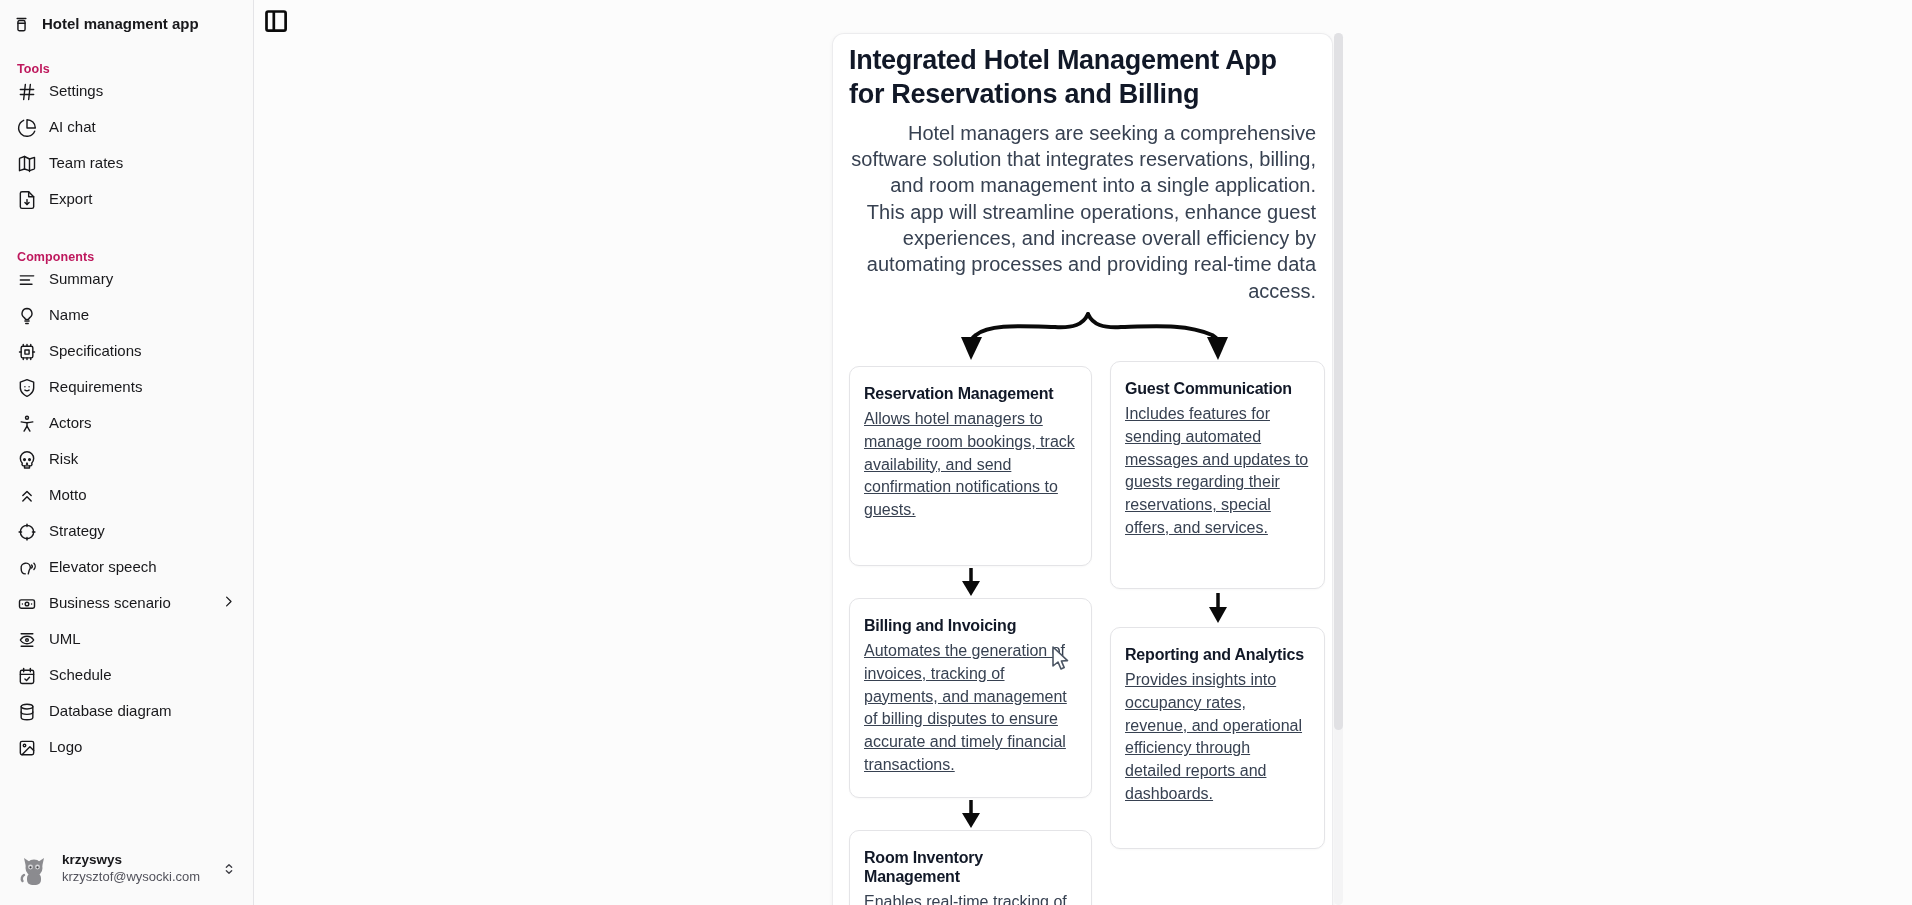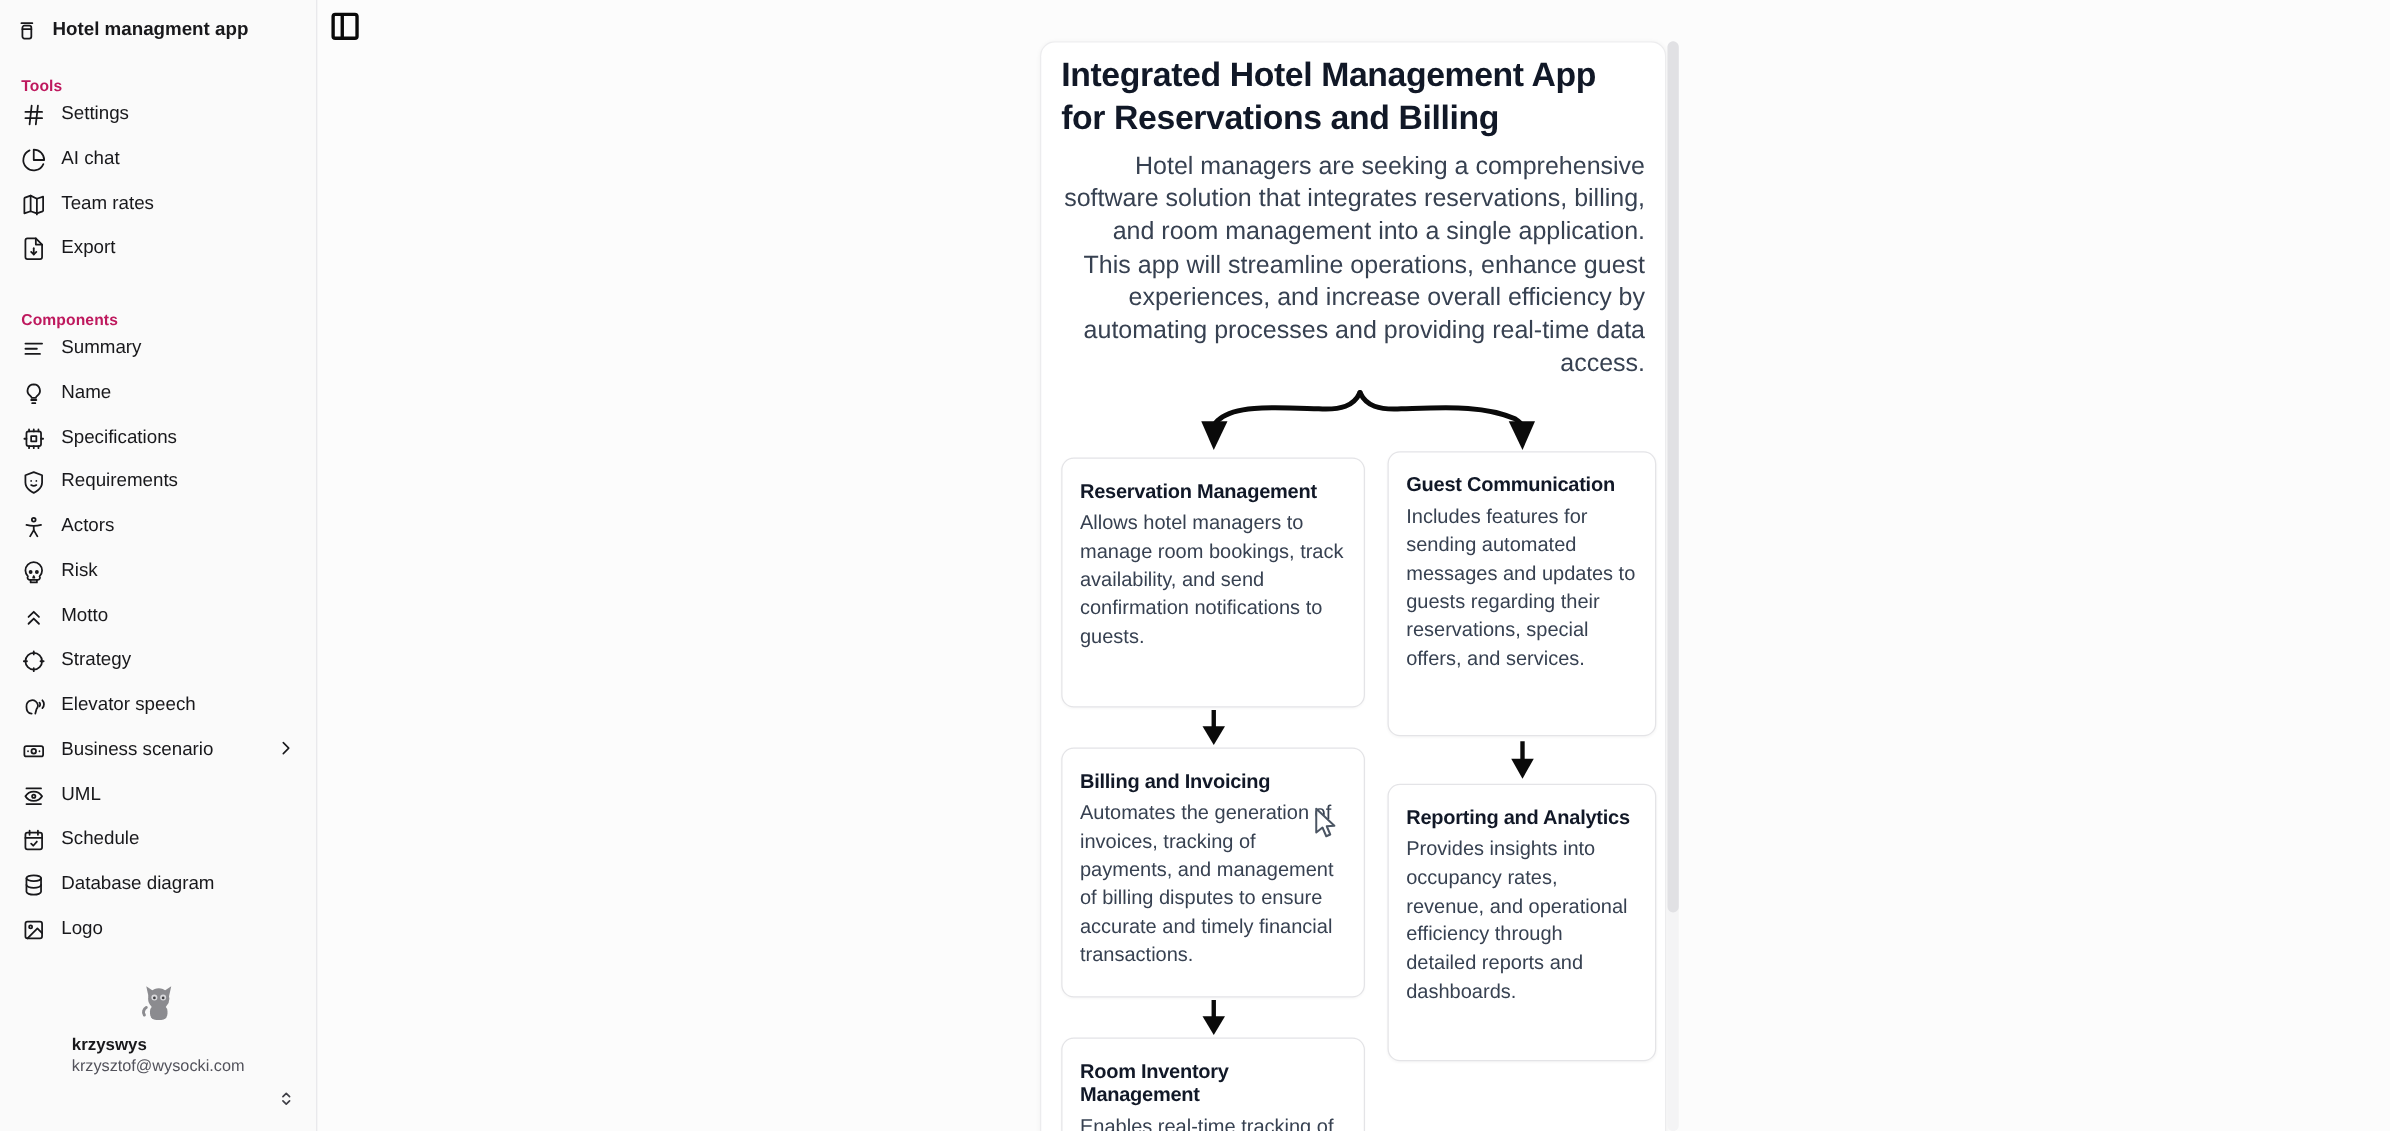--- a/index.html
+++ b/index.html
@@ -27,21 +27,20 @@
   }
   .sb-item {
     display:flex; gap:12px; height:36px;
     padding:0 17px; font-size:15px; color:#18181b; cursor:pointer;
   }
   .sb-item svg { width:20px; height:20px; stroke:#18181b; fill:none; stroke-width:1.7; stroke-linecap:round; stroke-linejoin:round; flex:none; }
   .sb-item .chev { margin-left:auto; width:15px; height:15px; stroke-width:2; }
   .sb-footer {
     margin-top:auto; display:flex; align-items:center; gap:10px;
     padding:12px 16px 18px;
-    flex-direction:column;
   }
   .avatar { width:36px; height:36px; flex:none; }
   .sb-user-name { font-size:13.5px; font-weight:700; color:#18181b; line-height:1.25; }
   .sb-user-email { font-size:13px; color:#52525b; line-height:1.25; }
   .sb-user-chev { margin-left:auto; width:16px; height:16px; stroke:#3f3f46; fill:none; stroke-width:2; stroke-linecap:round; stroke-linejoin:round; }
 
   
   .main { flex:1; position:relative; background:#fcfcfc; }
   .toggle-btn {
     position:absolute; left:4px; top:3px; width:34px; height:34px;
@@ -66,21 +65,21 @@
   .brace-wrap svg { position:absolute; left:0; top:0; }
 
   .flow { display:flex; gap:18px; }
   .flow-col-left  { width:243px; flex:none; }
   .flow-col-right { width:215px; flex:none; margin-top:-5px; }
   .node {
     background:#fff; border:1px solid #e4e4e7; border-radius:10px;
     padding:13px 14px; box-shadow:0 1px 2px rgba(0,0,0,.03);
   }
   .node h3 { margin:5px 0 4px; font-size:16px; line-height:1.18; font-weight:700; color:#111827; letter-spacing:-.2px; }
-  .node p  { margin:0; font-size:16px; line-height:1.42; color:#374151; }
+  .node p  { margin:0; font-size:16px; line-height:1.42; color:#374151;text-decoration:underline; }
   .arrow-row { display:flex; justify-content:center; padding:1px 0; }
   .arrow-row svg { display:block; }
 
   .scrollbar {
     position:absolute; left:1080px; top:33px; width:9px; height:872px;
     background:#f4f4f5; border-radius:5px;
   }
   .scroll-thumb {
     position:absolute; left:0; top:0; width:9px; height:697px;
     background:#e1e1e4; border-radius:5px; cursor:pointer;

